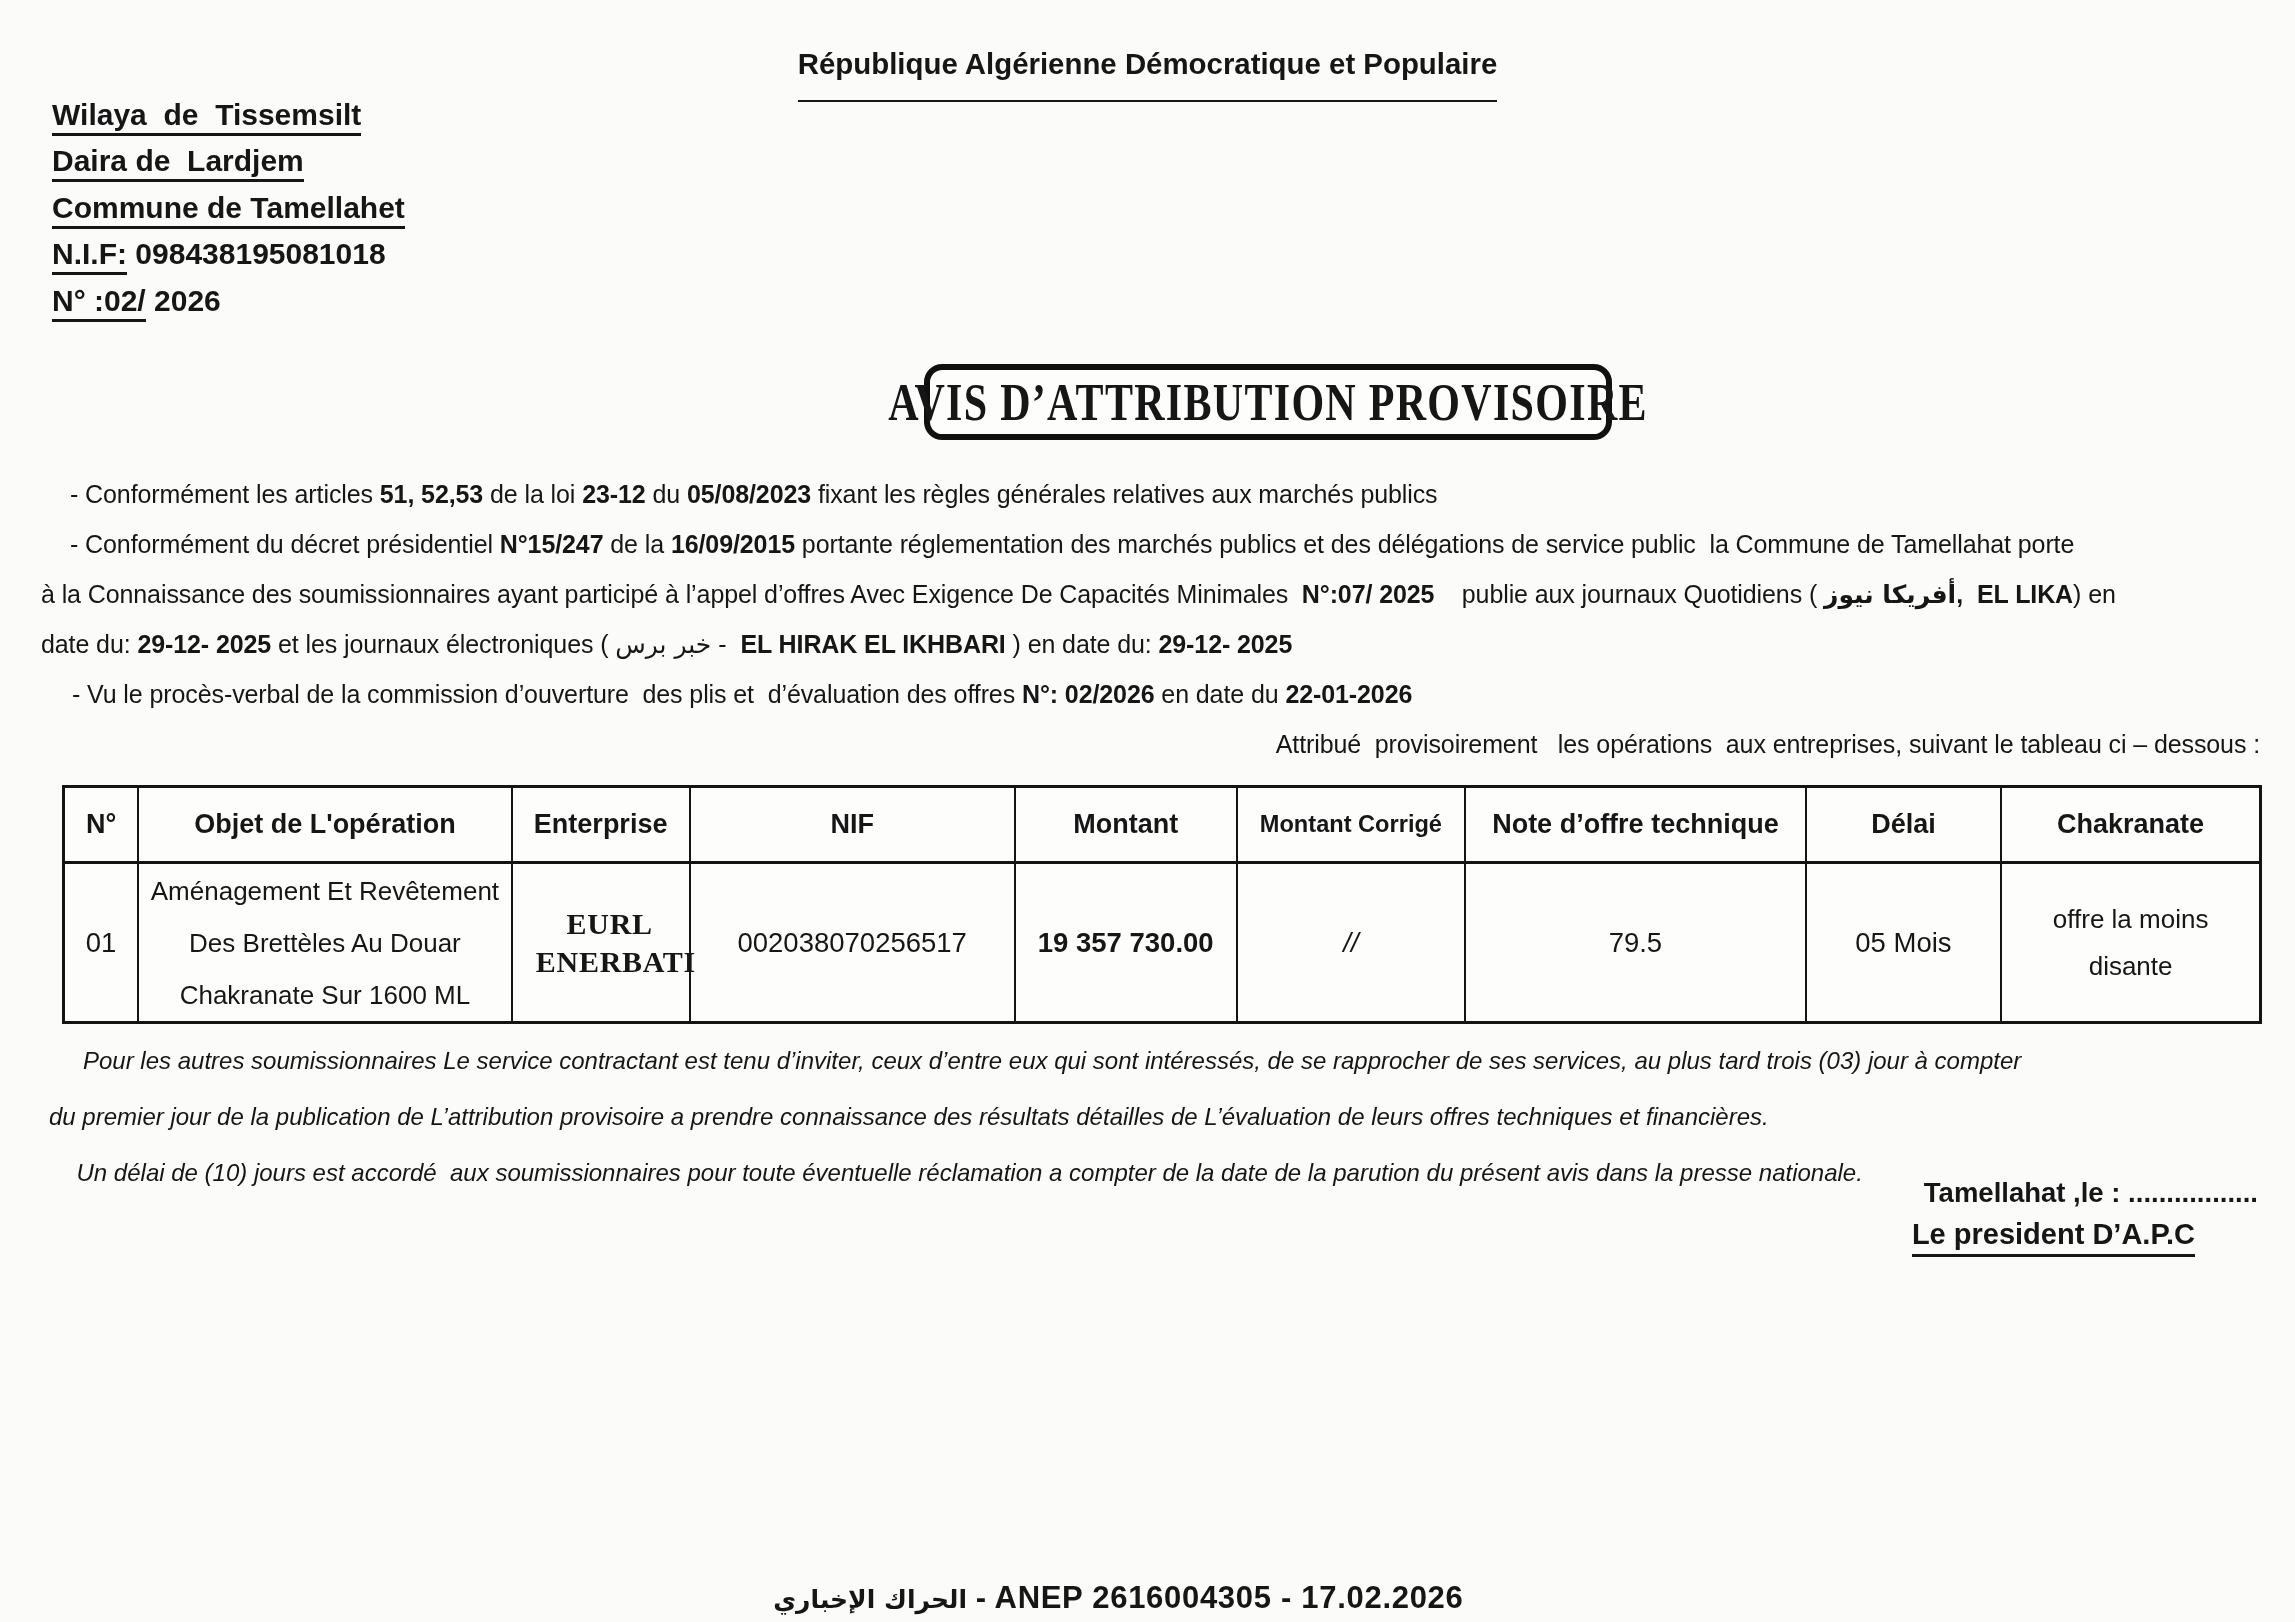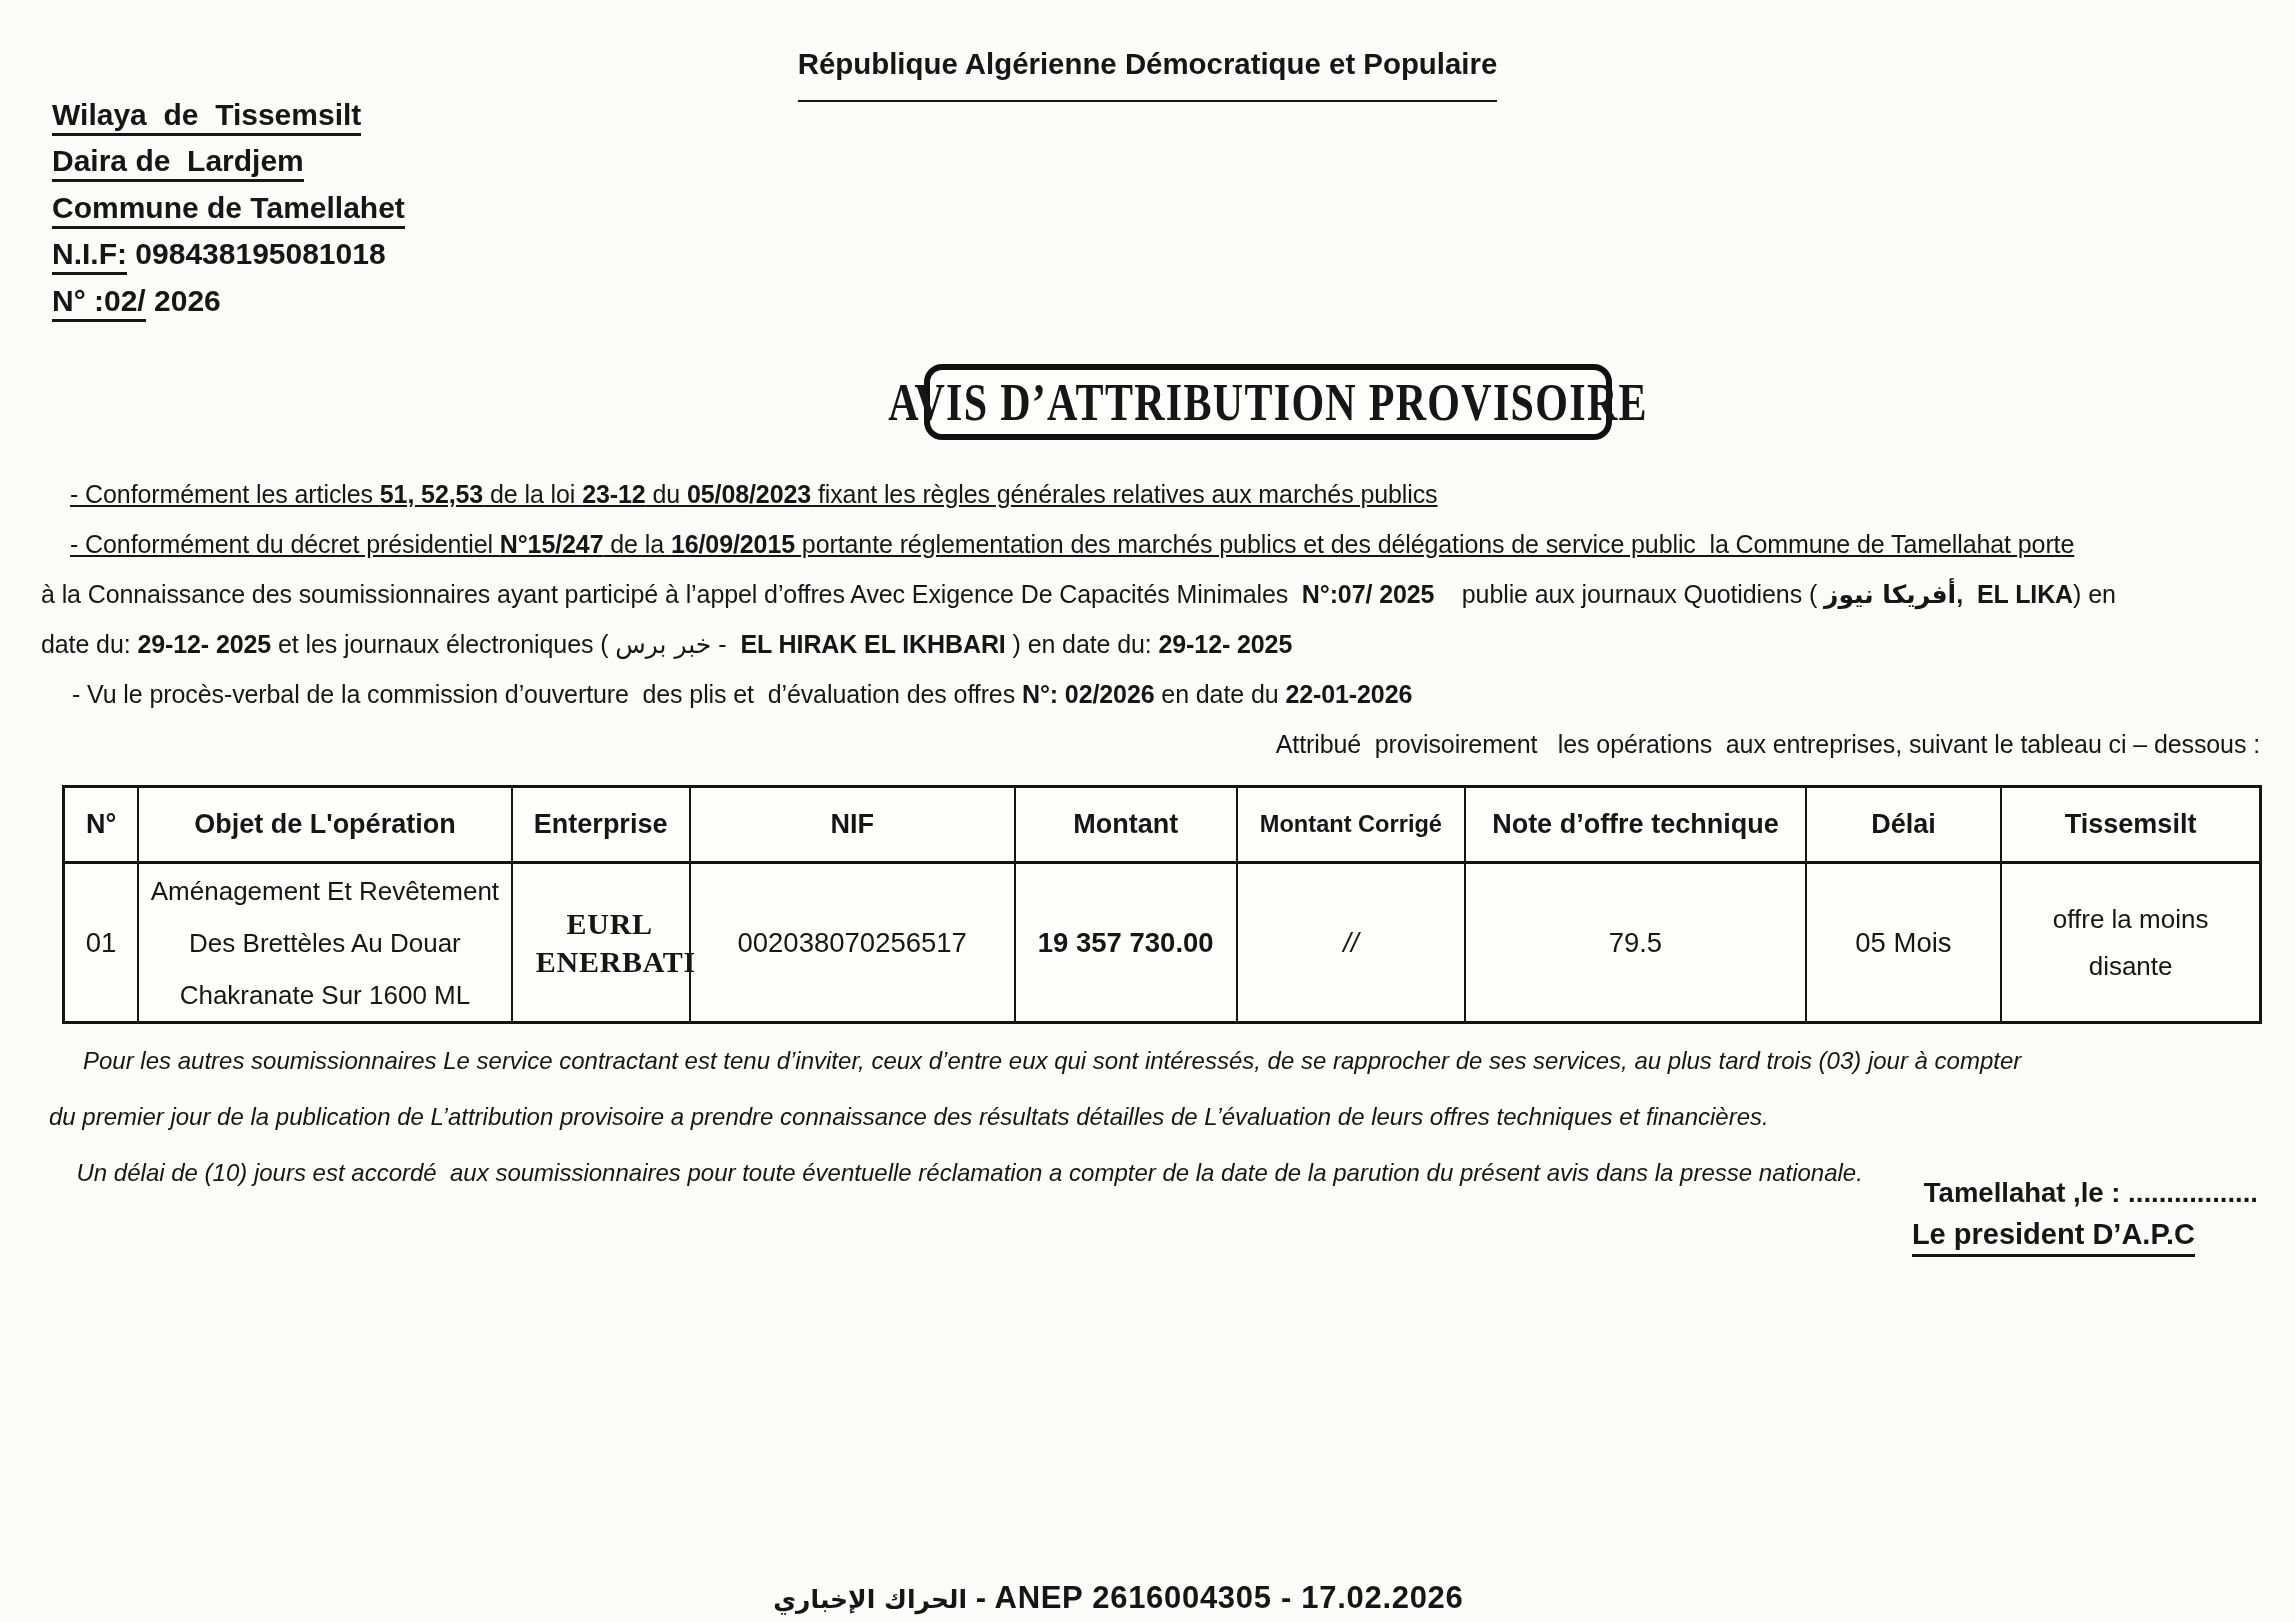--- a/index.html
+++ b/index.html
@@ -35,21 +35,21 @@
     font-family: "Liberation Serif", serif;
     font-weight: bold; font-size: 42px; letter-spacing: 1.3px;
     transform: scaleY(1.28); white-space: pre;
   }
 
   
   .preamble { position: absolute; left: 41px; top: 469px; right: 35px; }
   .line { font-size: 25px; line-height: 50px; height: 50px; white-space: pre; letter-spacing: -0.1px; }
   .seg-b { font-weight: bold; }
   .seg-ar { font-family: "DejaVu Sans", sans-serif; }
-  .ind-44 { padding-left: 29px; text-decoration: underline; }
+  .ind-44 { padding-left: 29px; }
   .ind-48 { padding-left: 31px; }
   .ind-60 { padding-left: 39px; text-align: right; }
 
   
   table.awards {
     position: absolute; left: 62px; top: 785px; width: 2200px;
     border-collapse: collapse; table-layout: fixed;
     background: #fdfdfc;
   }
   table.awards, table.awards th, table.awards td { border: 2.6px solid #141414; }
@@ -139,21 +139,21 @@
     <thead>
       <tr>
         <th>N°</th>
         <th>Objet de L'opération</th>
         <th>Enterprise</th>
         <th>NIF</th>
         <th>Montant</th>
         <th class="small-head">Montant Corrigé</th>
         <th>Note d’offre technique</th>
         <th>Délai</th>
-        <th>Tissemsilt</th>
+        <th>Chakranate</th>
       </tr>
     </thead>
     <tbody>
       <tr>
         <td>01</td>
         <td class="objet">
           <div>Aménagement Et Revêtement</div>
           <div>Des Brettèles Au Douar</div>
           <div>Chakranate Sur 1600 ML</div>
         </td>

